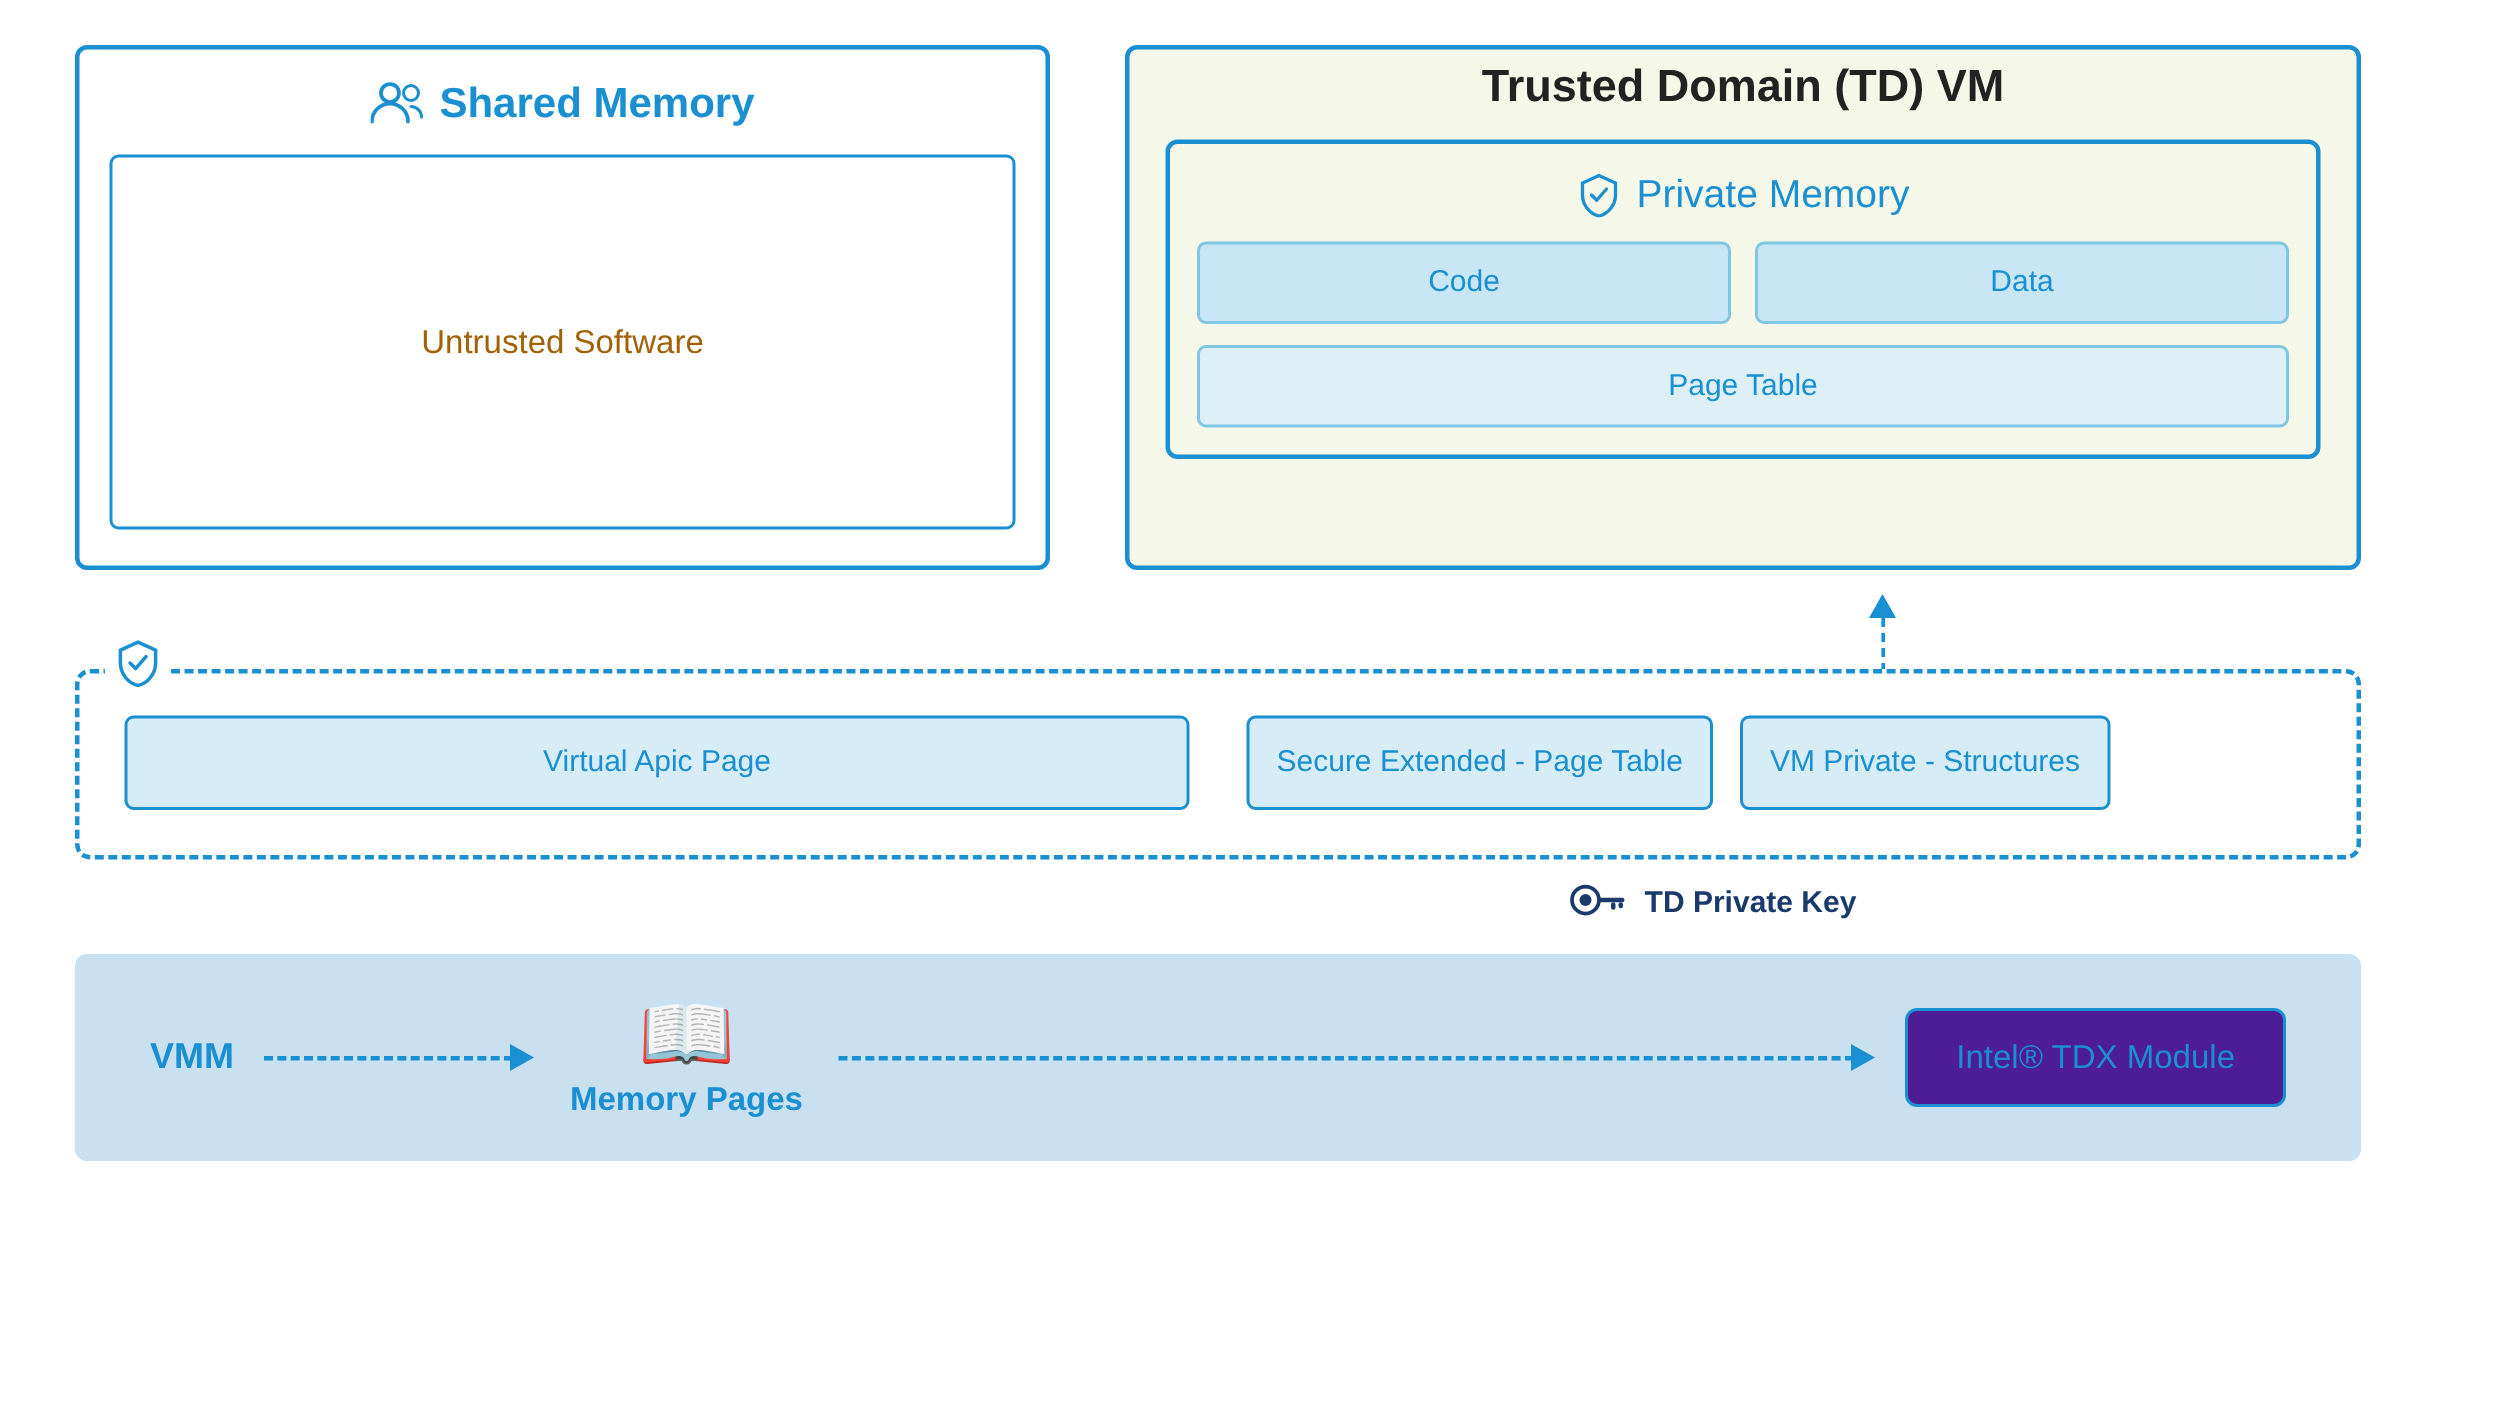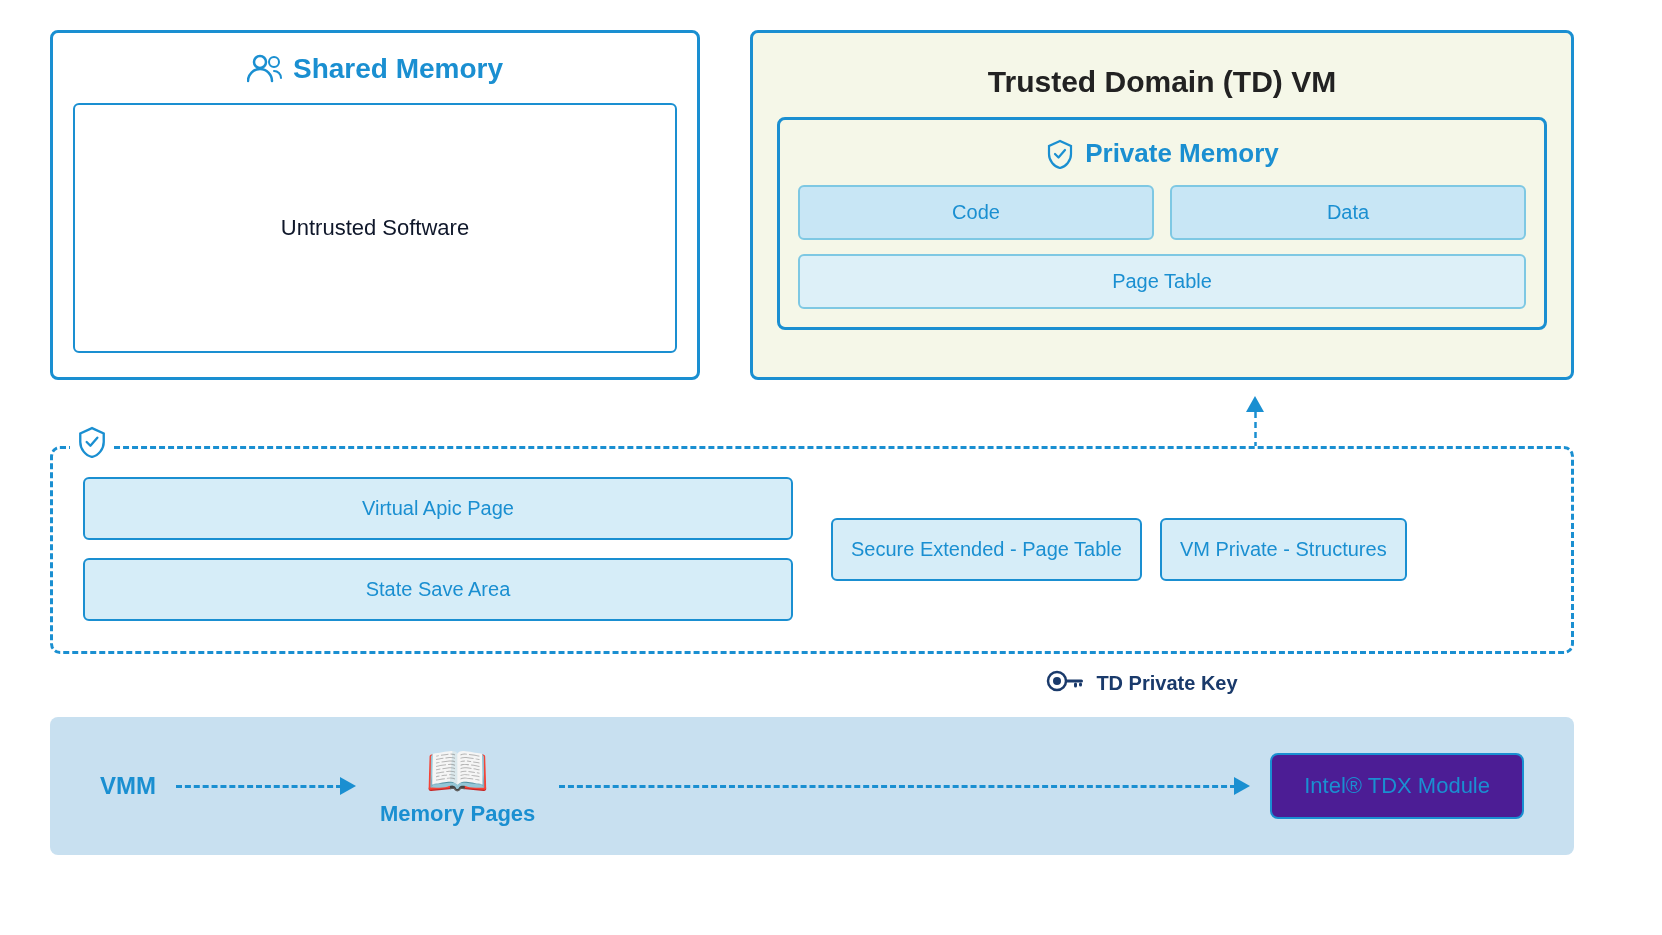--- a/index.html
+++ b/index.html
@@ -46,28 +46,28 @@
       border: 2px solid #1a8fd1;
       border-radius: 6px;
       min-height: 250px;
       display: flex;
       align-items: center;
       justify-content: center;
     }
 
     .untrusted-label {
       font-size: 22px;
-      color: #0f172a;
+      color: #a16207;
     }
 
     
     .td-vm-outer {
       border: 3px solid #1a8fd1;
       border-radius: 8px;
-      padding: 32px 24px;
+      padding: 8px 24px;
       flex: 1;
       background: #f5f7e8;
       min-height: 350px;
     }
 
     .td-vm-title {
       font-size: 30px;
       font-weight: 800;
       color: #222;
       text-align: center;
@@ -81,21 +81,21 @@
       padding: 18px;
       background: #f5f7e8;
     }
 
     .private-memory-title {
       display: flex;
       align-items: center;
       gap: 10px;
       justify-content: center;
       font-size: 26px;
-      font-weight: 700;
+      font-weight: 400;
       color: #1a8fd1;
       margin-bottom: 16px;
     }
 
     .pm-row {
       display: flex;
       gap: 16px;
       margin-bottom: 14px;
     }
 
@@ -313,21 +313,20 @@
   <div class="middle-section" style="position:relative; margin-bottom:0;">
     <div class="shield-corner">
       <svg width="32" height="32" viewBox="0 0 30 30" fill="none" xmlns="http://www.w3.org/2000/svg">
         <path d="M15 2L4 7v8c0 6.627 4.925 12.822 11 14 6.075-1.178 11-7.373 11-14V7L15 2z" stroke="#1a8fd1" stroke-width="2.2" fill="none"></path>
         <path d="M10 15l3.5 3.5L20 11" stroke="#1a8fd1" stroke-width="2.2" stroke-linecap="round" stroke-linejoin="round"></path>
       </svg>
     </div>
     <div class="dashed-box">
       <div class="dashed-left">
         <div class="inner-box">Virtual Apic Page</div>
-        <div class="inner-box">State Save Area</div>
       </div>
       <div class="dashed-right">
         <div class="inner-box">Secure Extended - Page Table</div>
         <div class="inner-box">VM Private - Structures</div>
       </div>
     </div>
   </div>
 
   <div class="td-key-row">
     <span class="td-key-icon">

